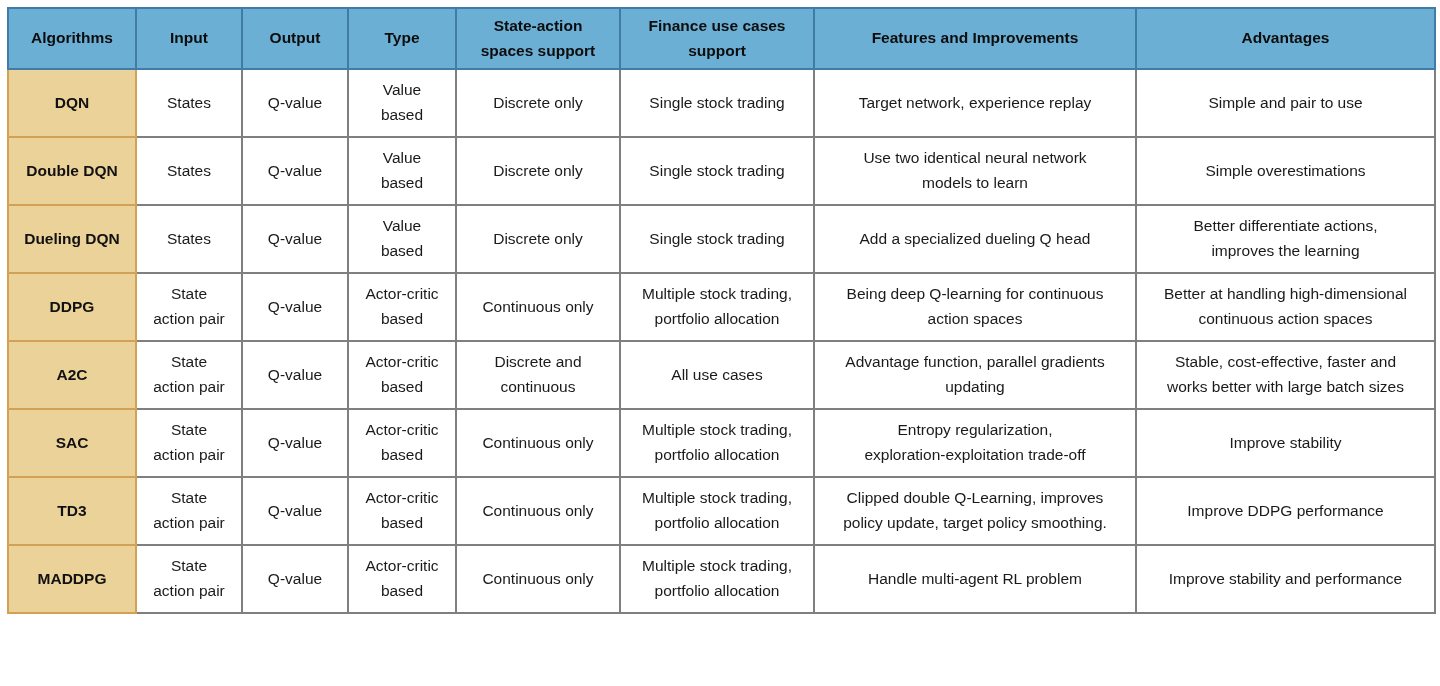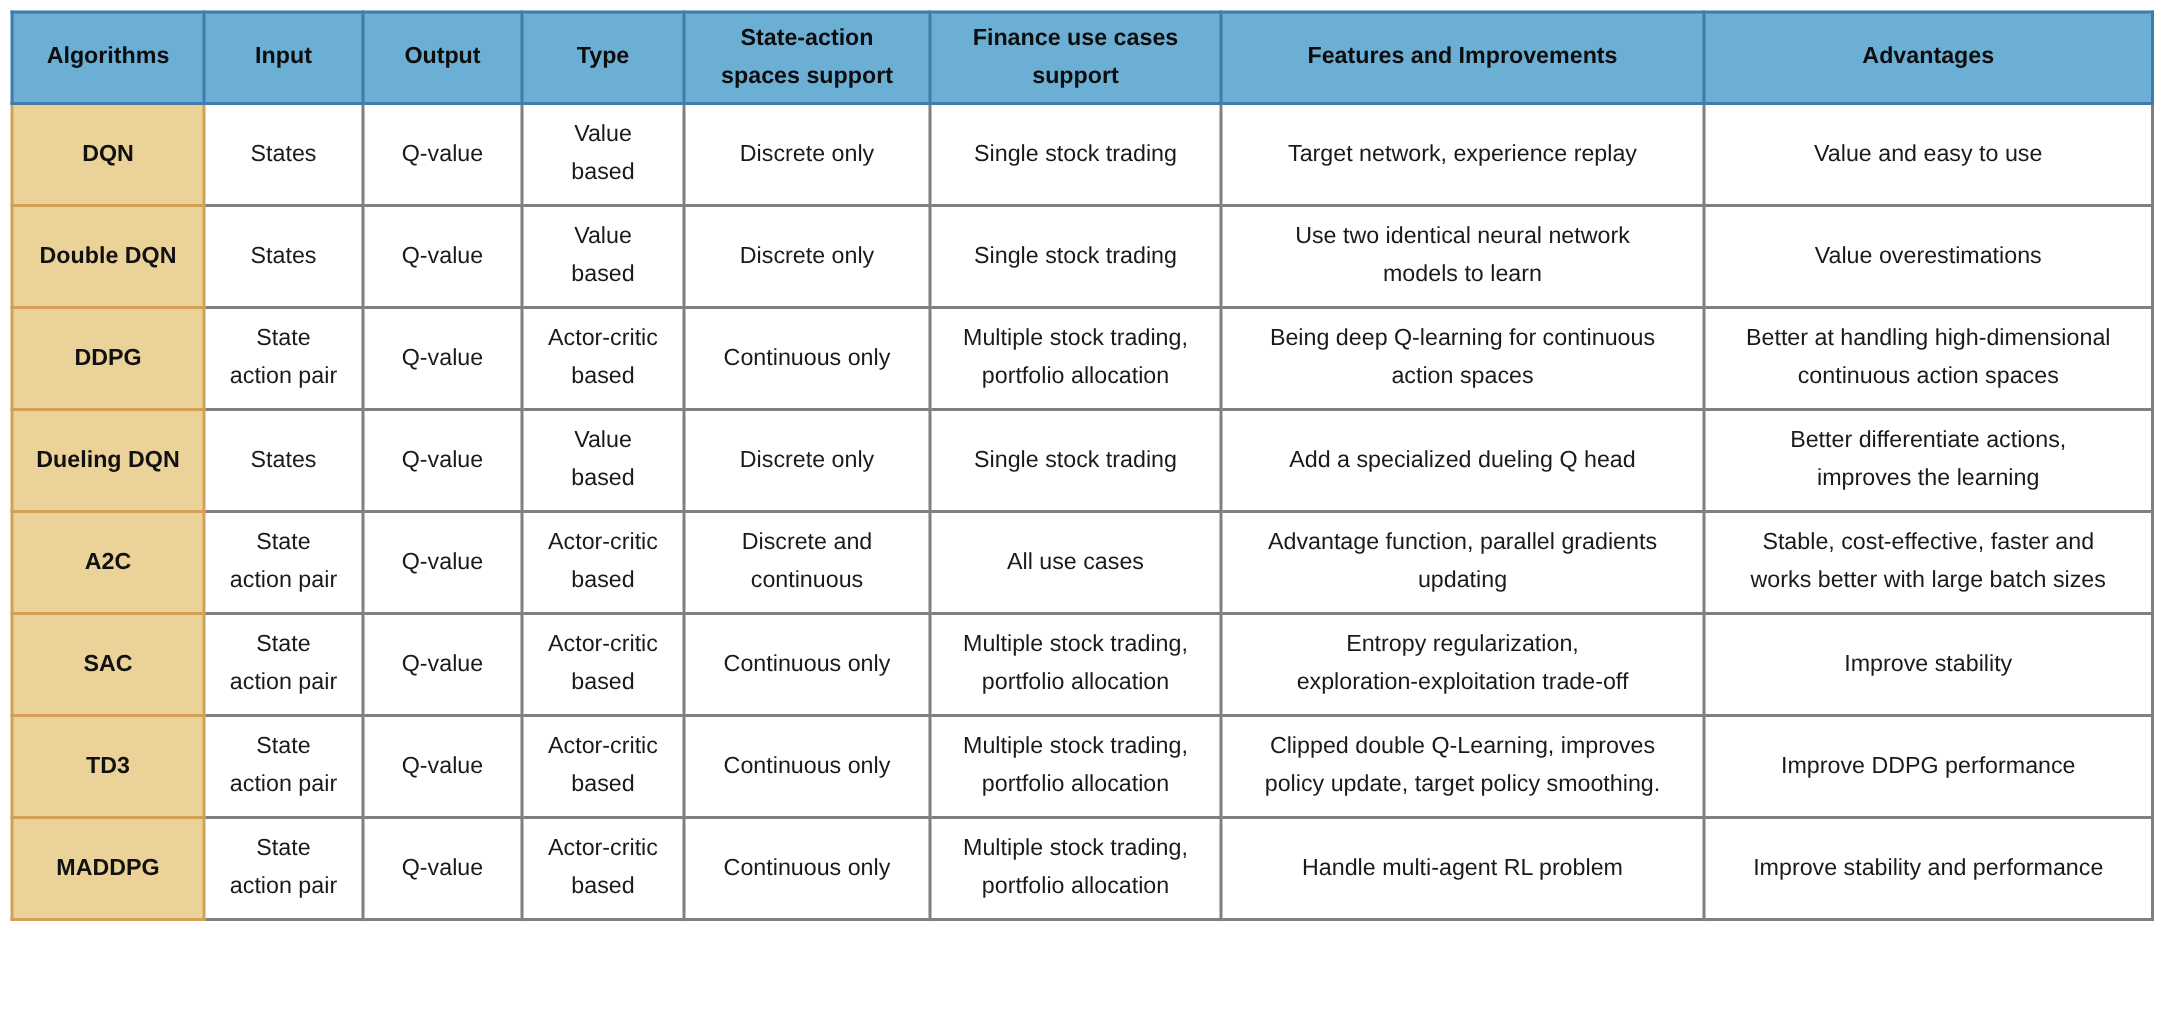--- a/index.html
+++ b/index.html
@@ -88,60 +88,60 @@
     <tbody>
       <tr>
         <td class="algo-cell">DQN</td>
         <td>States</td>
         <td>Q-value</td>
         <td>Value
 based</td>
         <td>Discrete only</td>
         <td>Single stock trading</td>
         <td>Target network, experience replay</td>
-        <td>Value and easy to use</td>
+        <td>Simple and pair to use</td>
       </tr>
       <tr>
         <td class="algo-cell">Double DQN</td>
         <td>States</td>
         <td>Q-value</td>
         <td>Value
 based</td>
         <td>Discrete only</td>
         <td>Single stock trading</td>
         <td>Use two identical neural network
 models to learn</td>
-        <td>Value overestimations</td>
+        <td>Simple overestimations</td>
+      </tr>
+      <tr>
+        <td class="algo-cell">Dueling DQN</td>
+        <td>States</td>
+        <td>Q-value</td>
+        <td>Value
+based</td>
+        <td>Discrete only</td>
+        <td>Single stock trading</td>
+        <td>Add a specialized dueling Q head</td>
+        <td>Better differentiate actions,
+improves the learning</td>
       </tr>
       <tr>
         <td class="algo-cell">DDPG</td>
         <td>State
 action pair</td>
         <td>Q-value</td>
         <td>Actor-critic
 based</td>
         <td>Continuous only</td>
         <td>Multiple stock trading,
 portfolio allocation</td>
         <td>Being deep Q-learning for continuous
 action spaces</td>
         <td>Better at handling high-dimensional
 continuous action spaces</td>
-      </tr>
-      <tr>
-        <td class="algo-cell">Dueling DQN</td>
-        <td>States</td>
-        <td>Q-value</td>
-        <td>Value
-based</td>
-        <td>Discrete only</td>
-        <td>Single stock trading</td>
-        <td>Add a specialized dueling Q head</td>
-        <td>Better differentiate actions,
-improves the learning</td>
       </tr>
       <tr>
         <td class="algo-cell">A2C</td>
         <td>State
 action pair</td>
         <td>Q-value</td>
         <td>Actor-critic
 based</td>
         <td>Discrete and
 continuous</td>

